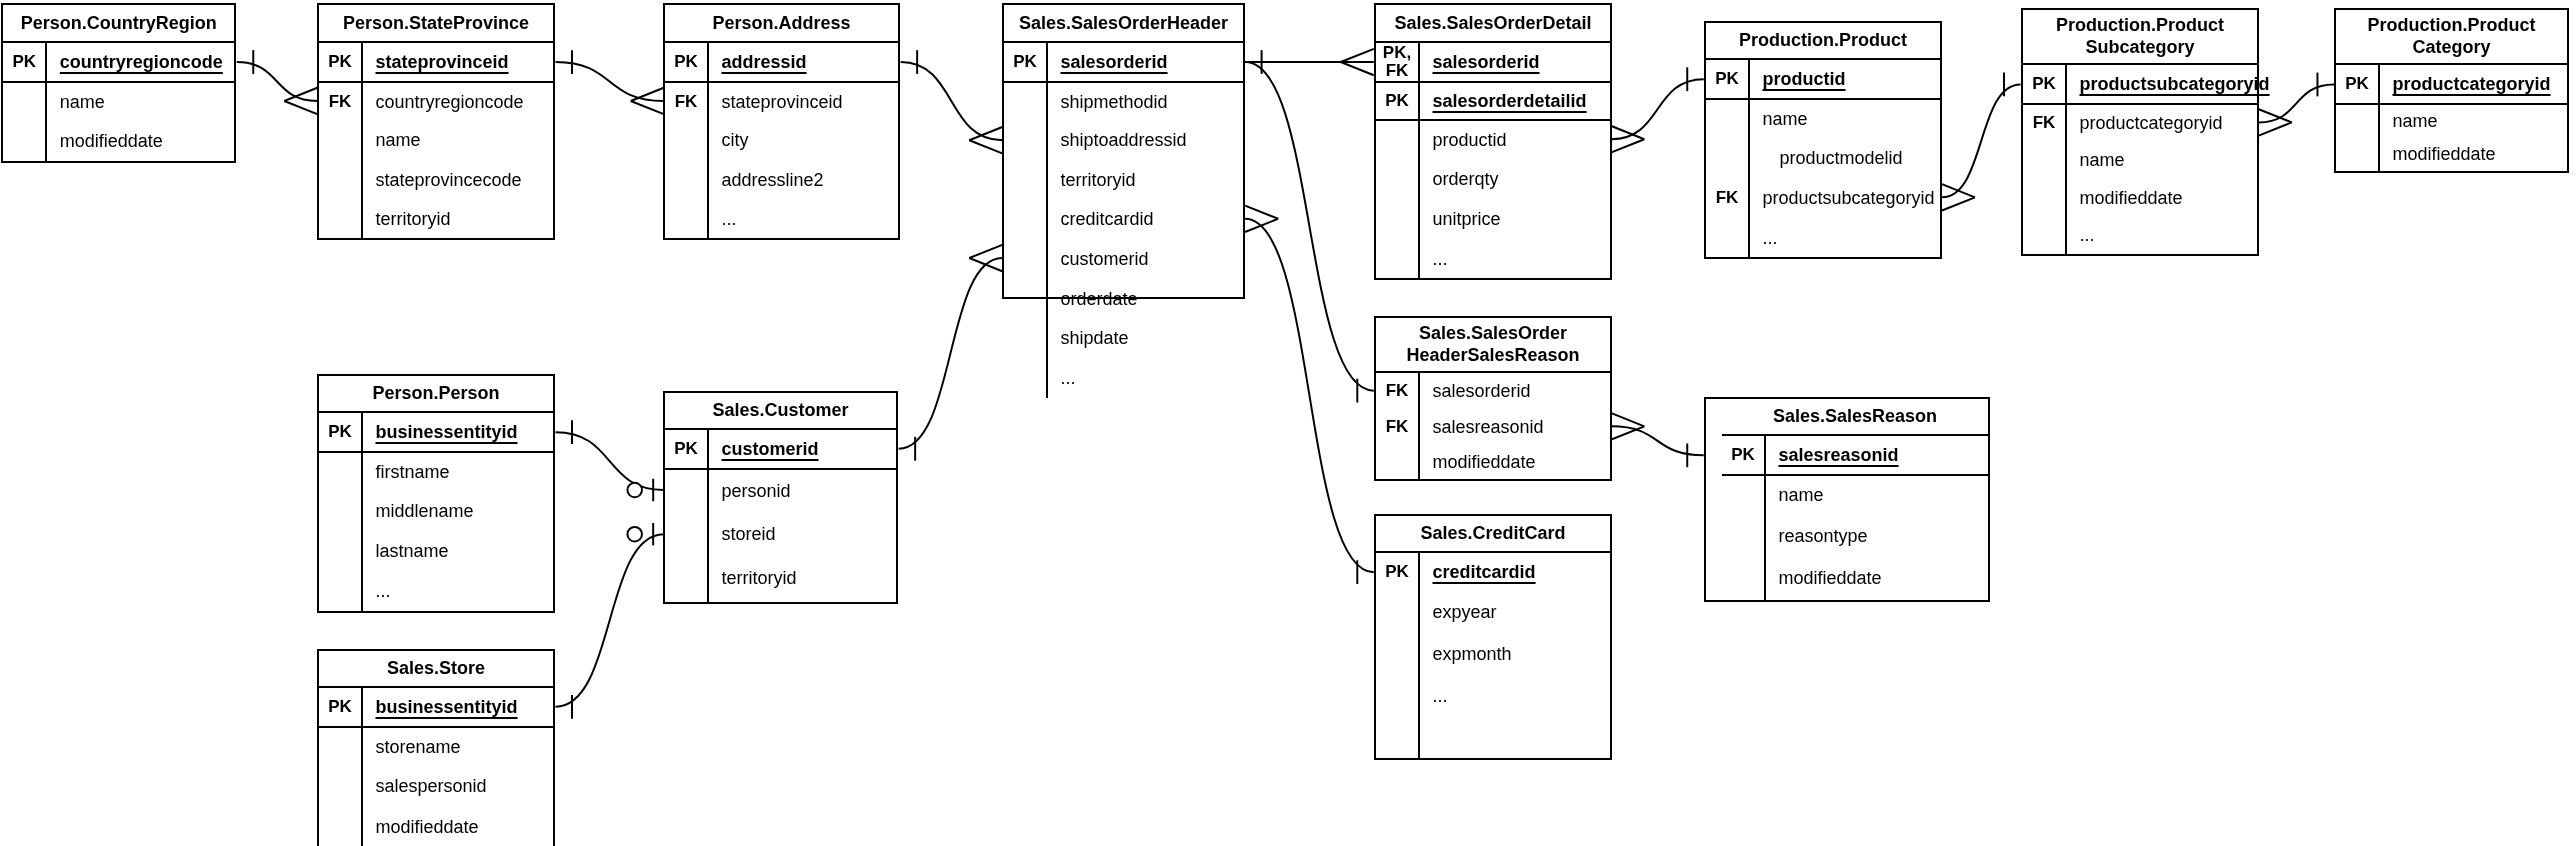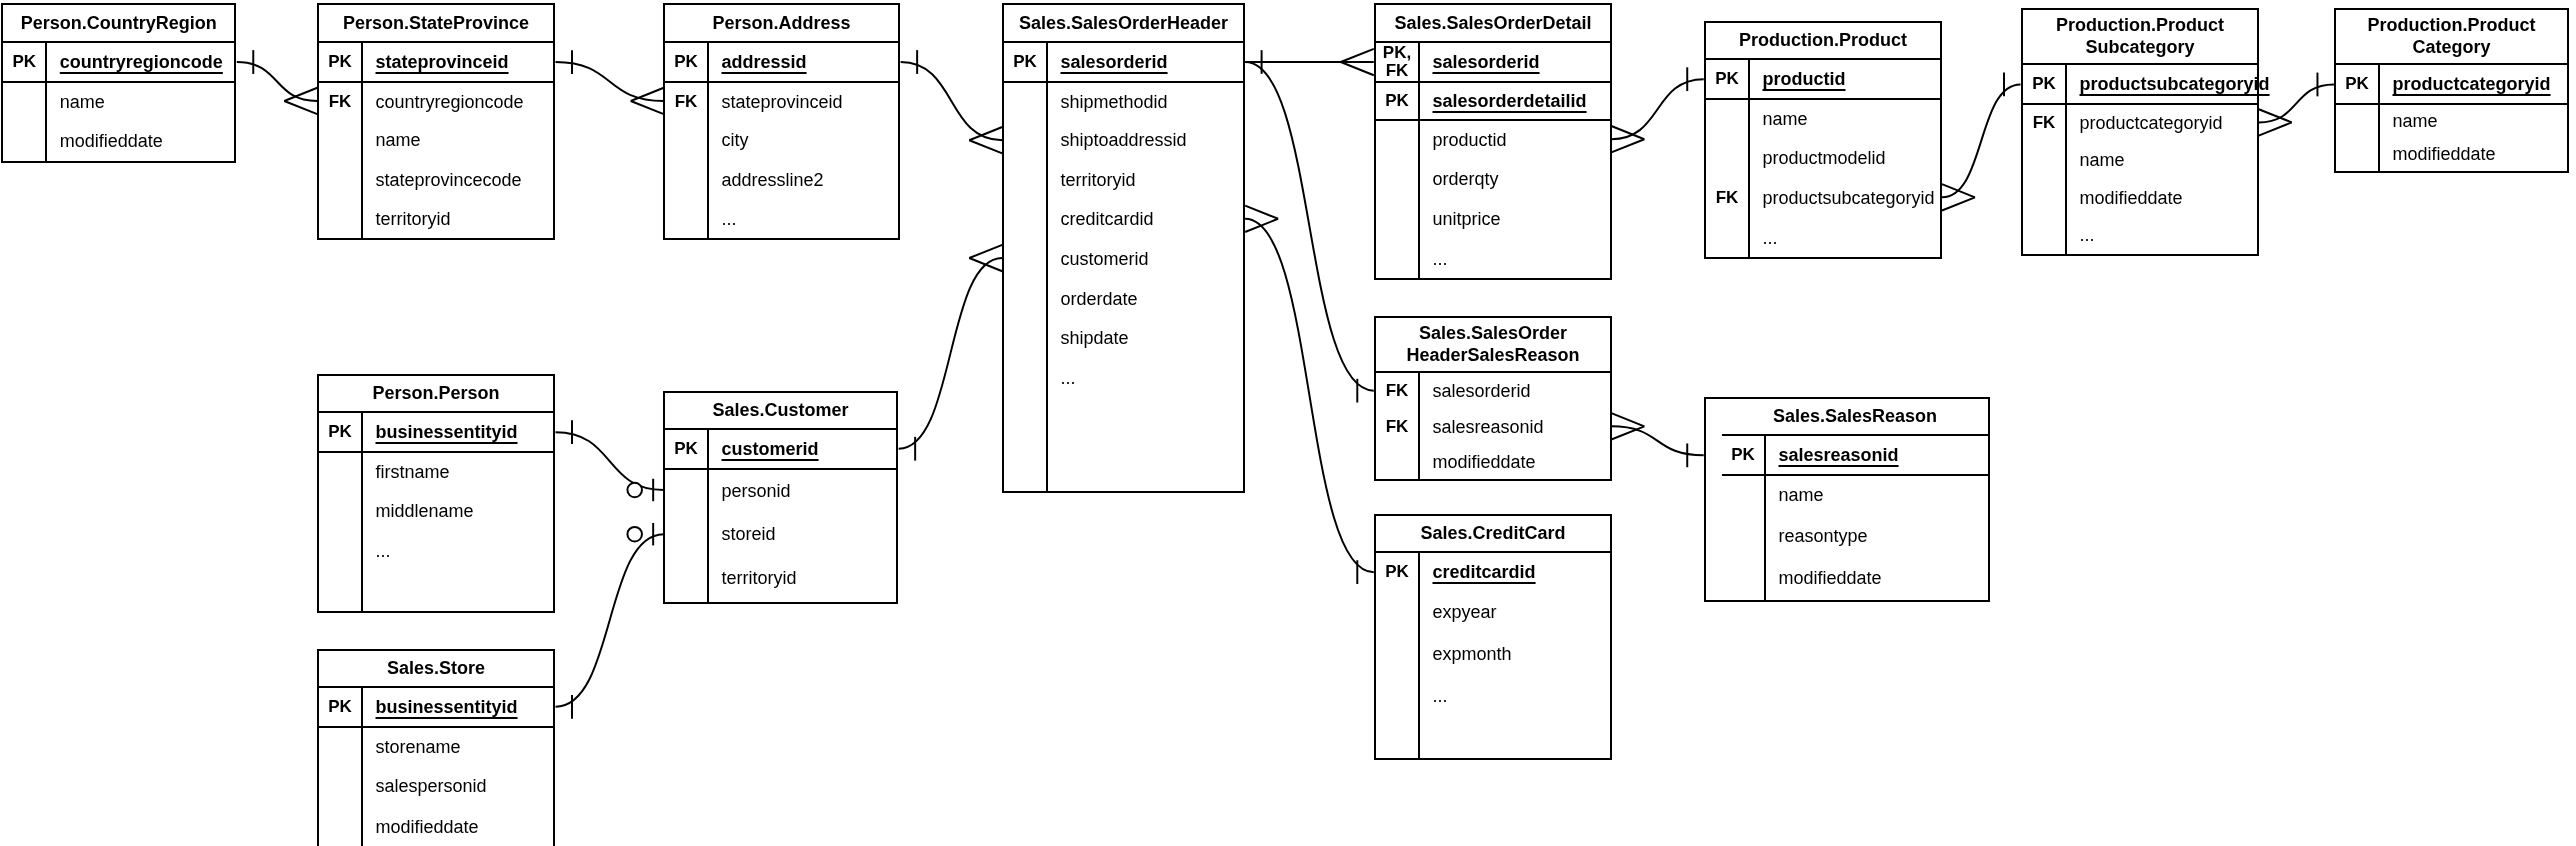--- a/index.html
+++ b/index.html
@@ -151,21 +151,21 @@
         <div class="row" style="flex: 0 0 40px;">
     <div class="key"></div>
     <div class="name">addressline2</div>
   </div>
         <div class="row" style="flex: 0 0 39px;">
     <div class="key"></div>
     <div class="name">...</div>
   </div>
       </div>
   </div>
-    <div class="etable" style="left: 1002px; top: 3.3px; width: 243px; height: 490px;">
+    <div class="etable" style="left: 1002px; top: 3.3px; width: 243px; height: 296px;">
     <div class="title" style="flex: 0 0 38px;">Sales.SalesOrderHeader</div>
     <div class="rows">
       <div class="keyline"></div>
     <div class="row" style="flex: 0 0 38px;">
     <div class="key">PK</div>
     <div class="name keyed">salesorderid</div>
   </div>
         <div class="row sep" style="flex: 0 0 40px;">
     <div class="key"></div>
     <div class="name">shipmethodid</div>
@@ -236,21 +236,21 @@
     <div class="rows">
       <div class="keyline"></div>
     <div class="row" style="flex: 0 0 38px;">
     <div class="key">PK</div>
     <div class="name keyed">productid</div>
   </div>
         <div class="row sep" style="flex: 0 0 40px;">
     <div class="key"></div>
     <div class="name">name</div>
   </div>
-        <div class="row" style="flex: 0 0 40px;">
+        <div class="row" style="flex: 0 0 40px; margin-left: 17px;">
     <div class="key"></div>
     <div class="name">productmodelid</div>
   </div>
         <div class="row" style="flex: 0 0 40px;">
     <div class="key">FK</div>
     <div class="name">productsubcategoryid</div>
   </div>
         <div class="row" style="flex: 0 0 40px;">
     <div class="key"></div>
     <div class="name">...</div>
@@ -312,20 +312,24 @@
     <div class="name keyed">businessentityid</div>
   </div>
         <div class="row sep" style="flex: 0 0 40px;">
     <div class="key"></div>
     <div class="name">firstname</div>
   </div>
         <div class="row" style="flex: 0 0 40px;">
     <div class="key"></div>
     <div class="name">middlename</div>
   </div>
+        <div class="row" style="flex: 0 0 40px;">
+    <div class="key"></div>
+    <div class="name">lastname</div>
+  </div>
         <div class="row" style="flex: 0 0 41px;">
     <div class="key"></div>
     <div class="name">...</div>
   </div>
       </div>
   </div>
     <div class="etable" style="left: 663px; top: 391px; width: 235px; height: 213px;">
     <div class="title" style="flex: 0 0 37px;">Sales.Customer</div>
     <div class="rows">
       <div class="keyline"></div>

